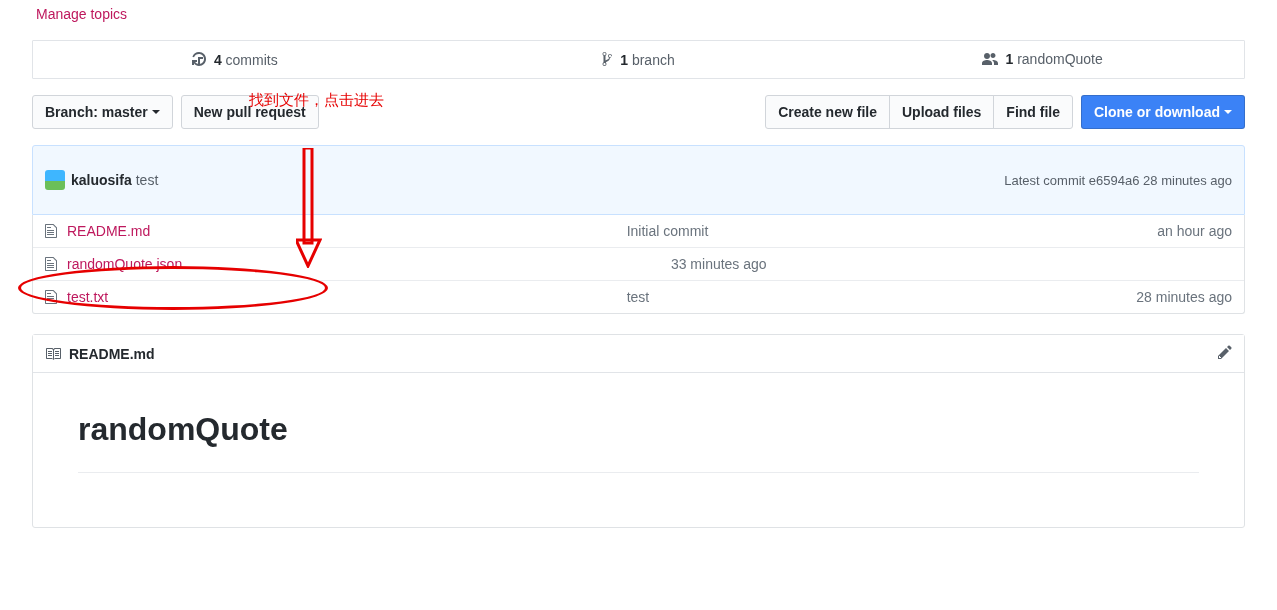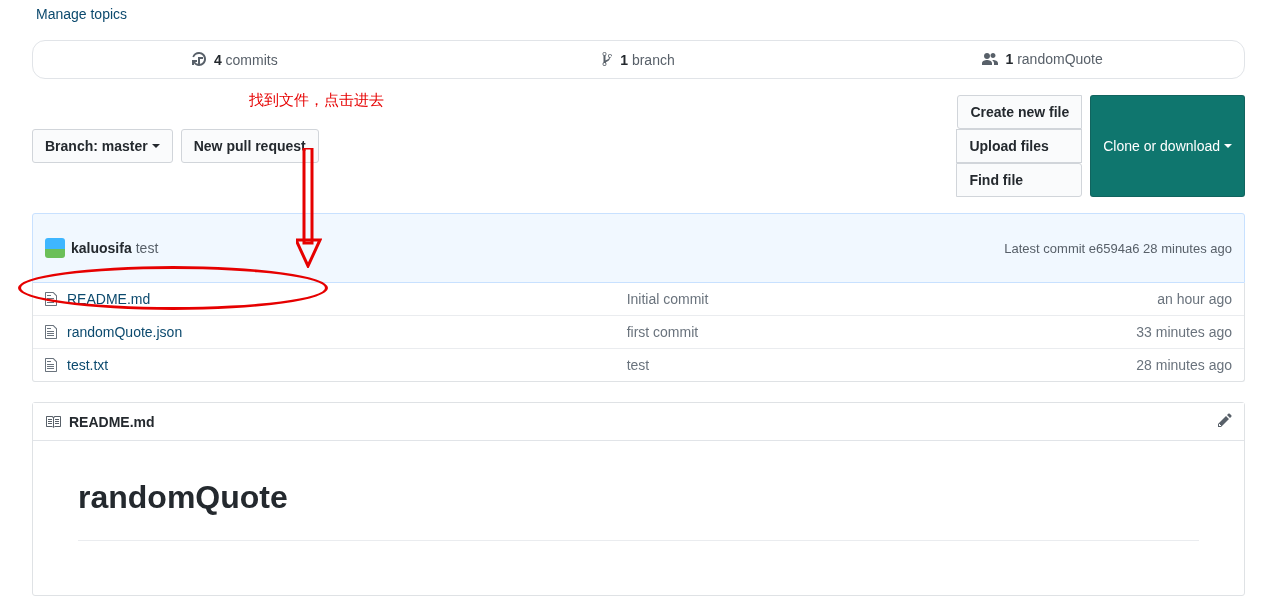--- a/index.html
+++ b/index.html
@@ -5,27 +5,27 @@
   * { box-sizing: border-box; }
   body {
     margin: 0;
     font-family: -apple-system, BlinkMacSystemFont, "Segoe UI", Helvetica, Arial, sans-serif;
     font-size: 14px;
     color: #24292e;
     background: #fff;
     width: 1277px;
   }
   .container { padding: 0 32px; }
-  a { color: #0c4a6e; text-decoration: none; }
+  a { color: #be185d; text-decoration: none; }
   .manage-topics { display: inline-block; margin: 6px 0 18px 4px; font-size: 14px; }
 
   .stats-row {
     display: flex;
     border: 1px solid #e1e4e8;
-    border-radius: 13px;
+    border-radius: 1px;
     margin-bottom: 16px;
   }
   .stat {
     flex: 1;
     text-align: center;
     padding: 10px 0;
     color: #586069;
     font-size: 14px;
   }
   .stat .num { font-weight: 600; color: #24292e; }
@@ -44,29 +44,29 @@
     padding: 6px 12px;
     font-size: 14px;
     font-weight: 700;
     line-height: 20px;
     color: #24292e;
     background: #fafbfc;
     border: 1px solid #d1d5da;
     border-radius: 3px;
     cursor: pointer;
   }
-  .btn-group { display: inline-flex; flex-direction: column; }
+  .btn-group { display: inline-flex; }
   .btn-group .btn { border-radius: 0; margin-left: -1px; }
   .btn-group .btn:first-child { border-radius: 3px 0 0 3px; margin-left: 0; }
   .btn-group .btn:last-child { border-radius: 0 3px 3px 0; }
   .btn-green {
     color: #fff;
-    background: #0f766e;
+    background: #3b82f6;
     border: 1px solid rgba(27,31,35,.2);
-    font-weight: 400;
+    font-weight: 700;
   }
   .caret {
     display: inline-block;
     width: 0; height: 0;
     vertical-align: middle;
     border-top: 4px solid;
     border-right: 4px solid transparent;
     border-left: 4px solid transparent;
     margin-left: 4px;
   }
@@ -225,21 +225,20 @@
       <div class="file-msg-col">Initial commit</div>
       <div class="file-time-col">an hour ago</div>
     </div>
     <div class="file-row">
       <div class="file-name-col">
         <svg class="file-icon octicon-file" width="12" height="16" viewBox="0 0 12 16">
               <path d="M6 5H2V4h4v1zM2 8h7V7H2v1zm0 2h7V9H2v1zm0 2h7v-1H2v1zm10-7.5V14c0 .6-.4 1-1 1H1c-.6 0-1-.4-1-1V2c0-.6.4-1 1-1h7.5L12 4.5zM11 5 8 2H1v12h10V5z"></path>
             </svg>
         <a href="#">randomQuote.json</a>
       </div>
-      <div class="file-msg-col">first commit</div>
       <div class="file-time-col">33 minutes ago</div>
     </div>
     <div class="file-row">
       <div class="file-name-col">
         <svg class="file-icon octicon-file" width="12" height="16" viewBox="0 0 12 16">
               <path d="M6 5H2V4h4v1zM2 8h7V7H2v1zm0 2h7V9H2v1zm0 2h7v-1H2v1zm10-7.5V14c0 .6-.4 1-1 1H1c-.6 0-1-.4-1-1V2c0-.6.4-1 1-1h7.5L12 4.5zM11 5 8 2H1v12h10V5z"></path>
             </svg>
         <a href="#">test.txt</a>
       </div>
       <div class="file-msg-col">test</div>

